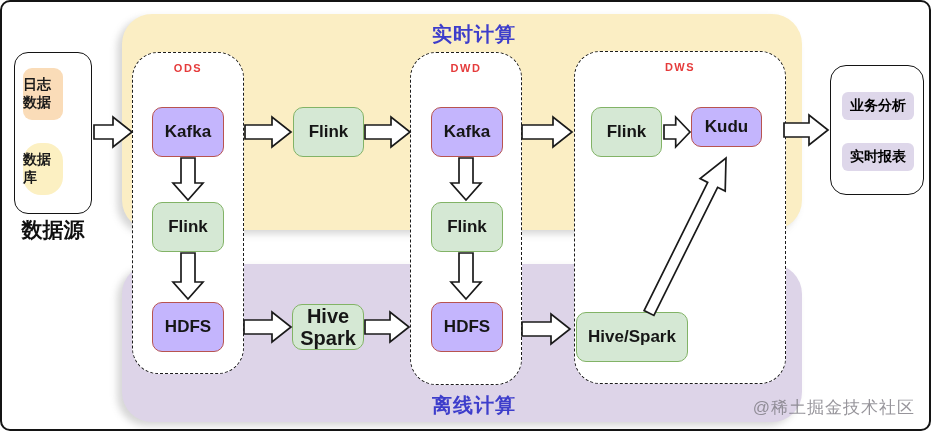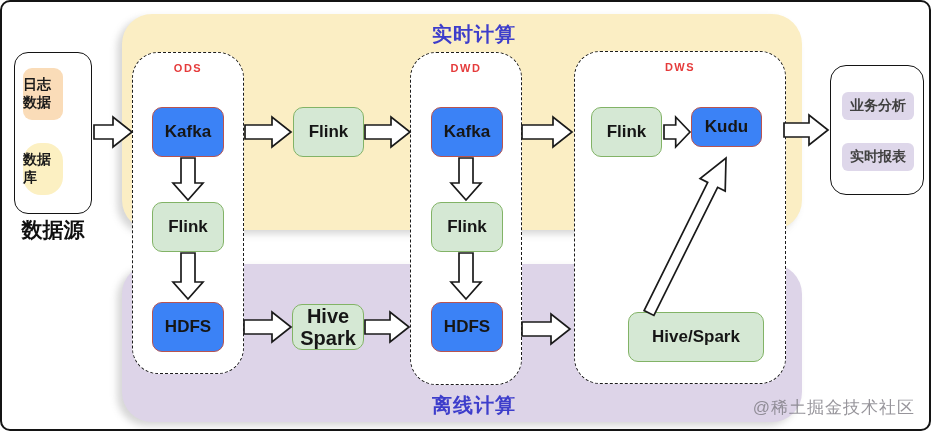--- a/index.html
+++ b/index.html
@@ -18,32 +18,32 @@
   
   .stage{position:absolute;background:#ffffff;border:1.6px dashed #1c1c1c;border-radius:26px;z-index:3;}
   .stage.ods{left:130px;top:50px;width:110px;height:320px;}
   .stage.dwd{left:408px;top:50px;width:110px;height:331px;}
   .stage.dws{left:572px;top:49px;width:210px;height:331px;}
   .stage-label{position:absolute;top:9px;left:0;width:100%;text-align:center;font-weight:bold;font-size:11px;color:#e53b3b;letter-spacing:1.5px;}
   
   .node{position:absolute;z-index:5;display:flex;align-items:center;justify-content:center;
         border-radius:10px;font-weight:bold;font-size:17px;color:#161616;text-align:center;
         white-space:pre-line;line-height:1.12;box-sizing:border-box;}
-  .node.pink{background:#3b82f6;border:1.7px solid #b85450;}
+  .node.pink{background:#c4b5fd;border:1.7px solid #b85450;}
   .node.green{background:#d5e8d4;border:1.7px solid #82b366;}
   
   .panel{position:absolute;background:#fff;border:1.7px solid #141414;z-index:5;box-sizing:border-box;}
   .panel.source{left:12px;top:50px;width:78px;height:162px;border-radius:14px;}
   .source-item{position:absolute;left:8px;width:40px;height:52px;border-radius:9px;display:flex;align-items:center;justify-content:center;font-weight:bold;font-size:14px;color:#1a1a1a;}
   .source-item.logs{top:15px;background:#fadcb8;}
   .source-item.db{top:90px;background:#fcf0c2;border-radius:18px;}
   .source-caption{position:absolute;left:6px;top:214px;width:90px;text-align:center;font-weight:bold;font-size:21px;color:#111;z-index:5;}
   
   .panel.output{left:828px;top:63px;width:94px;height:130px;border-radius:16px;}
-  .output-item{position:absolute;left:11px;width:72px;height:28px;border-radius:6px;background:#ded7ea;display:flex;align-items:center;justify-content:center;font-weight:bold;font-size:14px;color:#404040;}
+  .output-item{position:absolute;left:11px;width:72px;height:28px;border-radius:6px;background:#ded7ea;display:flex;align-items:center;justify-content:center;font-weight:bold;font-size:14px;color:#000000;}
   .output-item.first{top:26px;}
   .output-item.second{top:77px;}
   
   svg.arrows{position:absolute;left:0;top:0;z-index:8;pointer-events:none;}
   svg.arrows polygon{fill:#ffffff;stroke:#1a1a1a;stroke-width:1.7;stroke-linejoin:miter;}
   
   .watermark{position:absolute;right:14px;top:394px;font-size:17px;color:rgba(125,122,130,.8);z-index:9;letter-spacing:1px;}
 </style>
 </head>
 <body>
@@ -75,21 +75,21 @@
   <div class="node green" style="left:150px;top:200px;width:72px;height:50px">Flink</div>
   <div class="node pink" style="left:150px;top:300px;width:72px;height:50px">HDFS</div>
   <div class="node green" style="left:291px;top:105px;width:71px;height:50px">Flink</div>
   <div class="node green" style="left:290px;top:302px;width:72px;height:46px;font-size:20px">Hive
 Spark</div>
   <div class="node pink" style="left:429px;top:105px;width:72px;height:50px">Kafka</div>
   <div class="node green" style="left:429px;top:200px;width:72px;height:50px">Flink</div>
   <div class="node pink" style="left:429px;top:300px;width:72px;height:50px">HDFS</div>
   <div class="node green" style="left:589px;top:105px;width:71px;height:50px">Flink</div>
   <div class="node pink" style="left:689px;top:105px;width:71px;height:40px">Kudu</div>
-  <div class="node green" style="left:626px;top:310px;width:136px;height:50px">Hive/Spark</div>
+  <div class="node green" style="left:574px;top:310px;width:112px;height:50px">Hive/Spark</div>
 
   <div class="panel output">
     <div class="output-item first">业务分析</div>
     <div class="output-item second">实时报表</div>
   </div>
 
   <svg class="arrows" id="arrow-layer" width="931" height="431" viewBox="0 0 931 431">
       <polygon points="92.0,123.0 111.0,123.0 111.0,115.0 130.0,130.0 111.0,145.0 111.0,137.0 92.0,137.0"></polygon>
       <polygon points="243.0,123.0 270.0,123.0 270.0,115.0 289.0,130.0 270.0,145.0 270.0,137.0 243.0,137.0"></polygon>
       <polygon points="363.0,123.0 389.0,123.0 389.0,115.0 408.0,130.0 389.0,145.0 389.0,137.0 363.0,137.0"></polygon>

